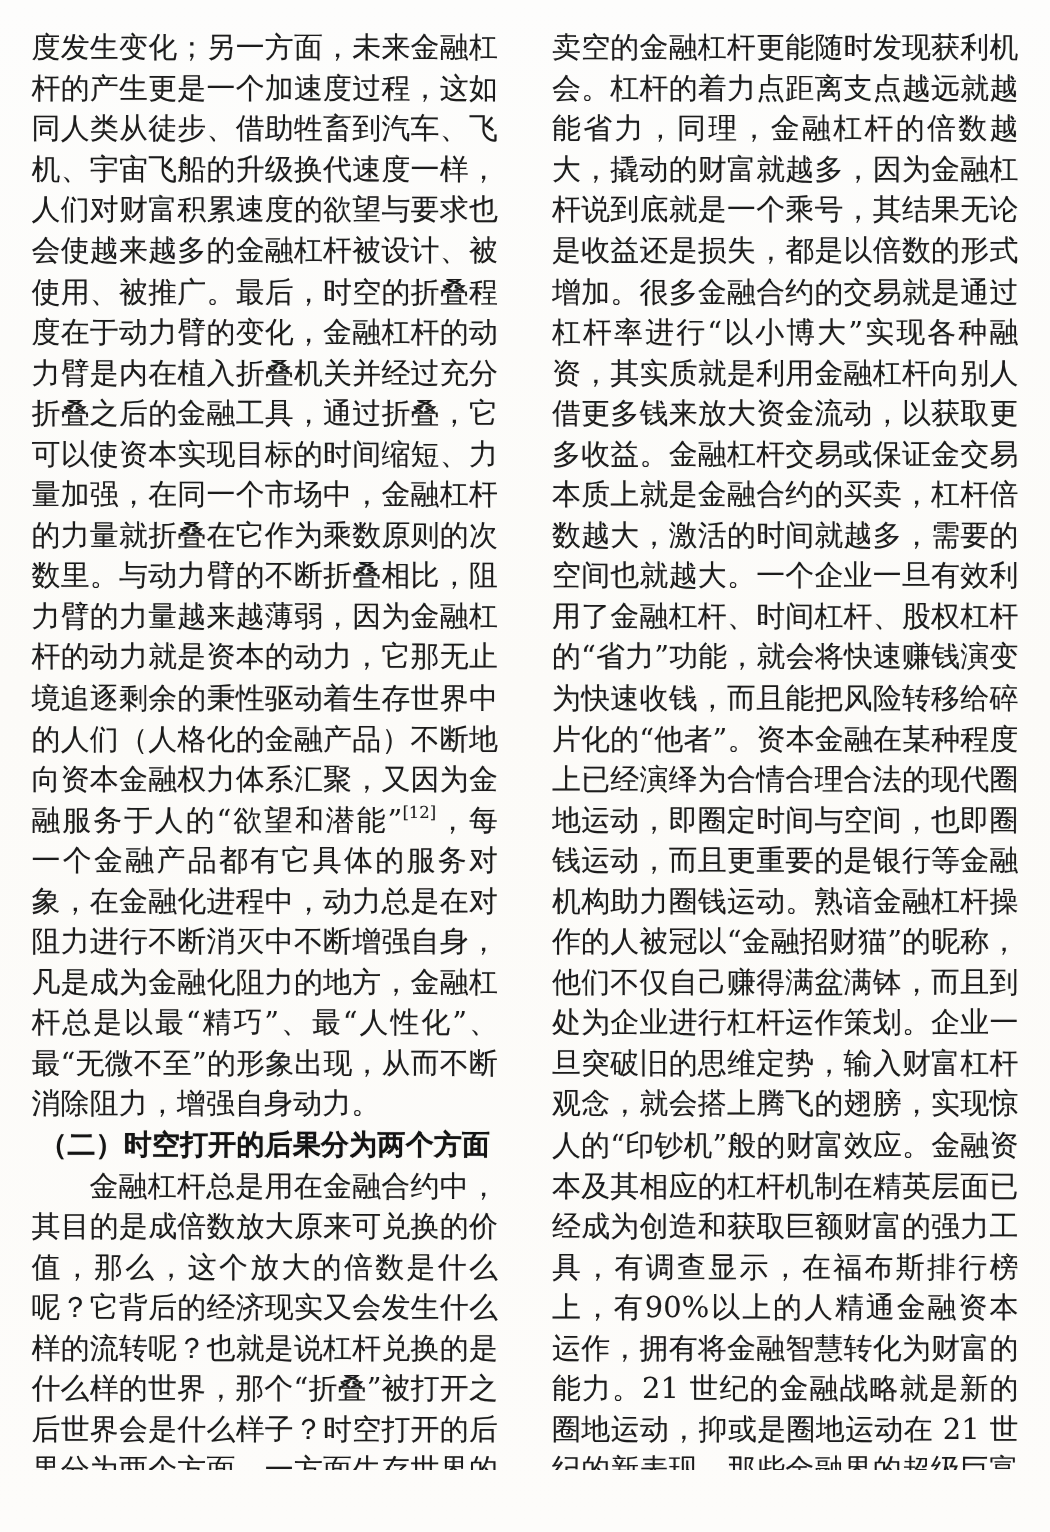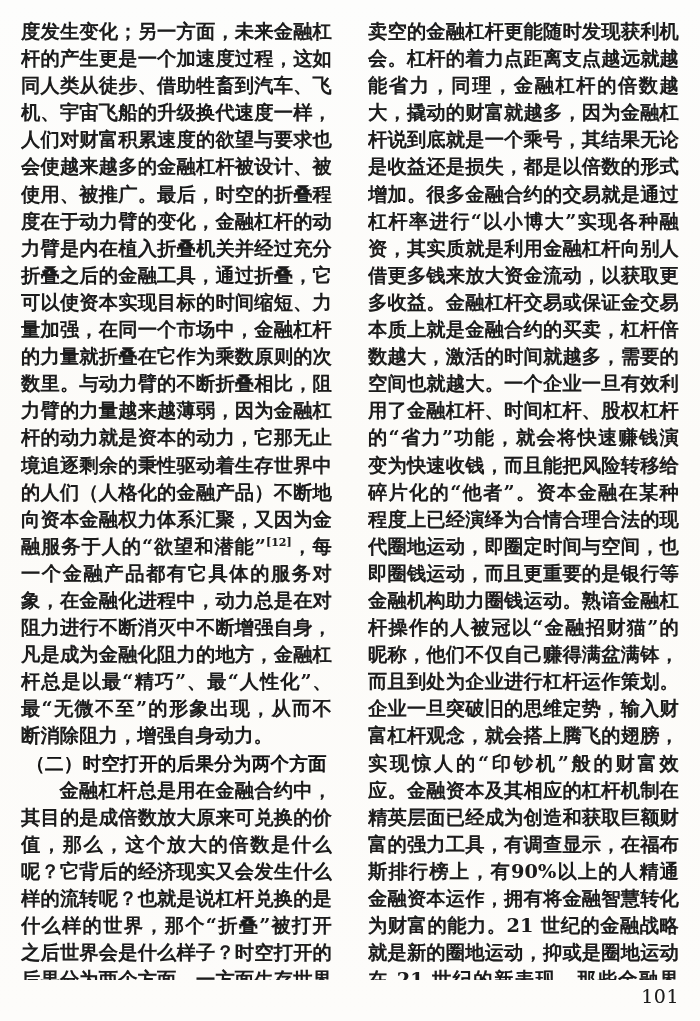--- a/index.html
+++ b/index.html
@@ -46,21 +46,20 @@
     margin: 0;
     font-size: 19.3px;
     line-height: 27.1px;
     text-align: justify;
     text-justify: inter-character;
     text-indent: 2em;
     letter-spacing: 0.1px;
     word-break: break-all;
     color: #1c1c1c;
     text-shadow: 0 0 0.5px rgba(40,40,40,0.30);
-    font-weight: bold;
   }
   p.body.cont {
     text-indent: 0;
   }
   h2.section {
     margin: 0;
     font-family: "DejaVu Sans", "Liberation Sans", sans-serif;
     font-weight: bold;
     font-size: 18.6px;
     line-height: 27.1px;
@@ -115,17 +114,14 @@
     </div>
 
     <div class="column">
 
       <p class="body cont">卖空的金融杠杆更能随时发现获利机会。杠杆的着力点距离支点越远就越能省力，同理，金融杠杆的倍数越大，撬动的财富就越多，因为金融杠杆说到底就是一个乘号，其结果无论是收益还是损失，都是以倍数的形式增加。很多金融合约的交易就是通过杠杆率进行“以小博大”实现各种融资，其实质就是利用金融杠杆向别人借更多钱来放大资金流动，以获取更多收益。金融杠杆交易或保证金交易本质上就是金融合约的买卖，杠杆倍数越大，激活的时间就越多，需要的空间也就越大。一个企业一旦有效利用了金融杠杆、时间杠杆、股权杠杆的“省力”功能，就会将快速赚钱演变为快速收钱，而且能把风险转移给碎片化的“他者”。资本金融在某种程度上已经演绎为合情合理合法的现代圈地运动，即圈定时间与空间，也即圈钱运动，而且更重要的是银行等金融机构助力圈钱运动。熟谙金融杠杆操作的人被冠以“金融招财猫”的昵称，他们不仅自己赚得满盆满钵，而且到处为企业进行杠杆运作策划。企业一旦突破旧的思维定势，输入财富杠杆观念，就会搭上腾飞的翅膀，实现惊人的“印钞机”般的财富效应。金融资本及其相应的杠杆机制在精英层面已经成为创造和获取巨额财富的强力工具，有调查显示，在福布斯排行榜上，有90%以上的人精通金融资本运作，拥有将金融智慧转化为财富的能力。21 世纪的金融战略就是新的圈地运动，抑或是圈地运动在 21 世纪的新表现。那些金融界的超级巨富们正是凭借金融智慧成就了卓越，让自己的身价倍增，1 亿、10 亿甚至上百亿。注意，这里是增值而不是增殖；增殖只有在实体领域、生产领域，独立的金融领域充其量只是增值，如果说独立的金融领域也有增殖，那这个增加的值是一个观念性存在的值，它是未来的值，在现实的交易中，它只是值与值进行交换的中介。正是这个中介，激活了人们的欲望。之所以是增值而不是增殖，因为这种增值是把社会上的闲钱、冗余吮吸到金融系统中来。发端于英国的圈地运动是资本权力圈占了不可流动的作为存量的土地，今天的金融化世界无异于当年的圈地运动，只是今天圈占的是可流动的作为流量的财富，当然这种可流动的财富不仅仅包括过去积累的实物财富，也包括正在创造的财富和未来可能的财富（靠金融叙事加以激活的财富）。</p>
 
     </div>
 
   </div>
 
-  <div class="pagenum-row">
-    <span class="pagenum">101</span>
-  </div>
 
 </div>
 
 </body></html>

